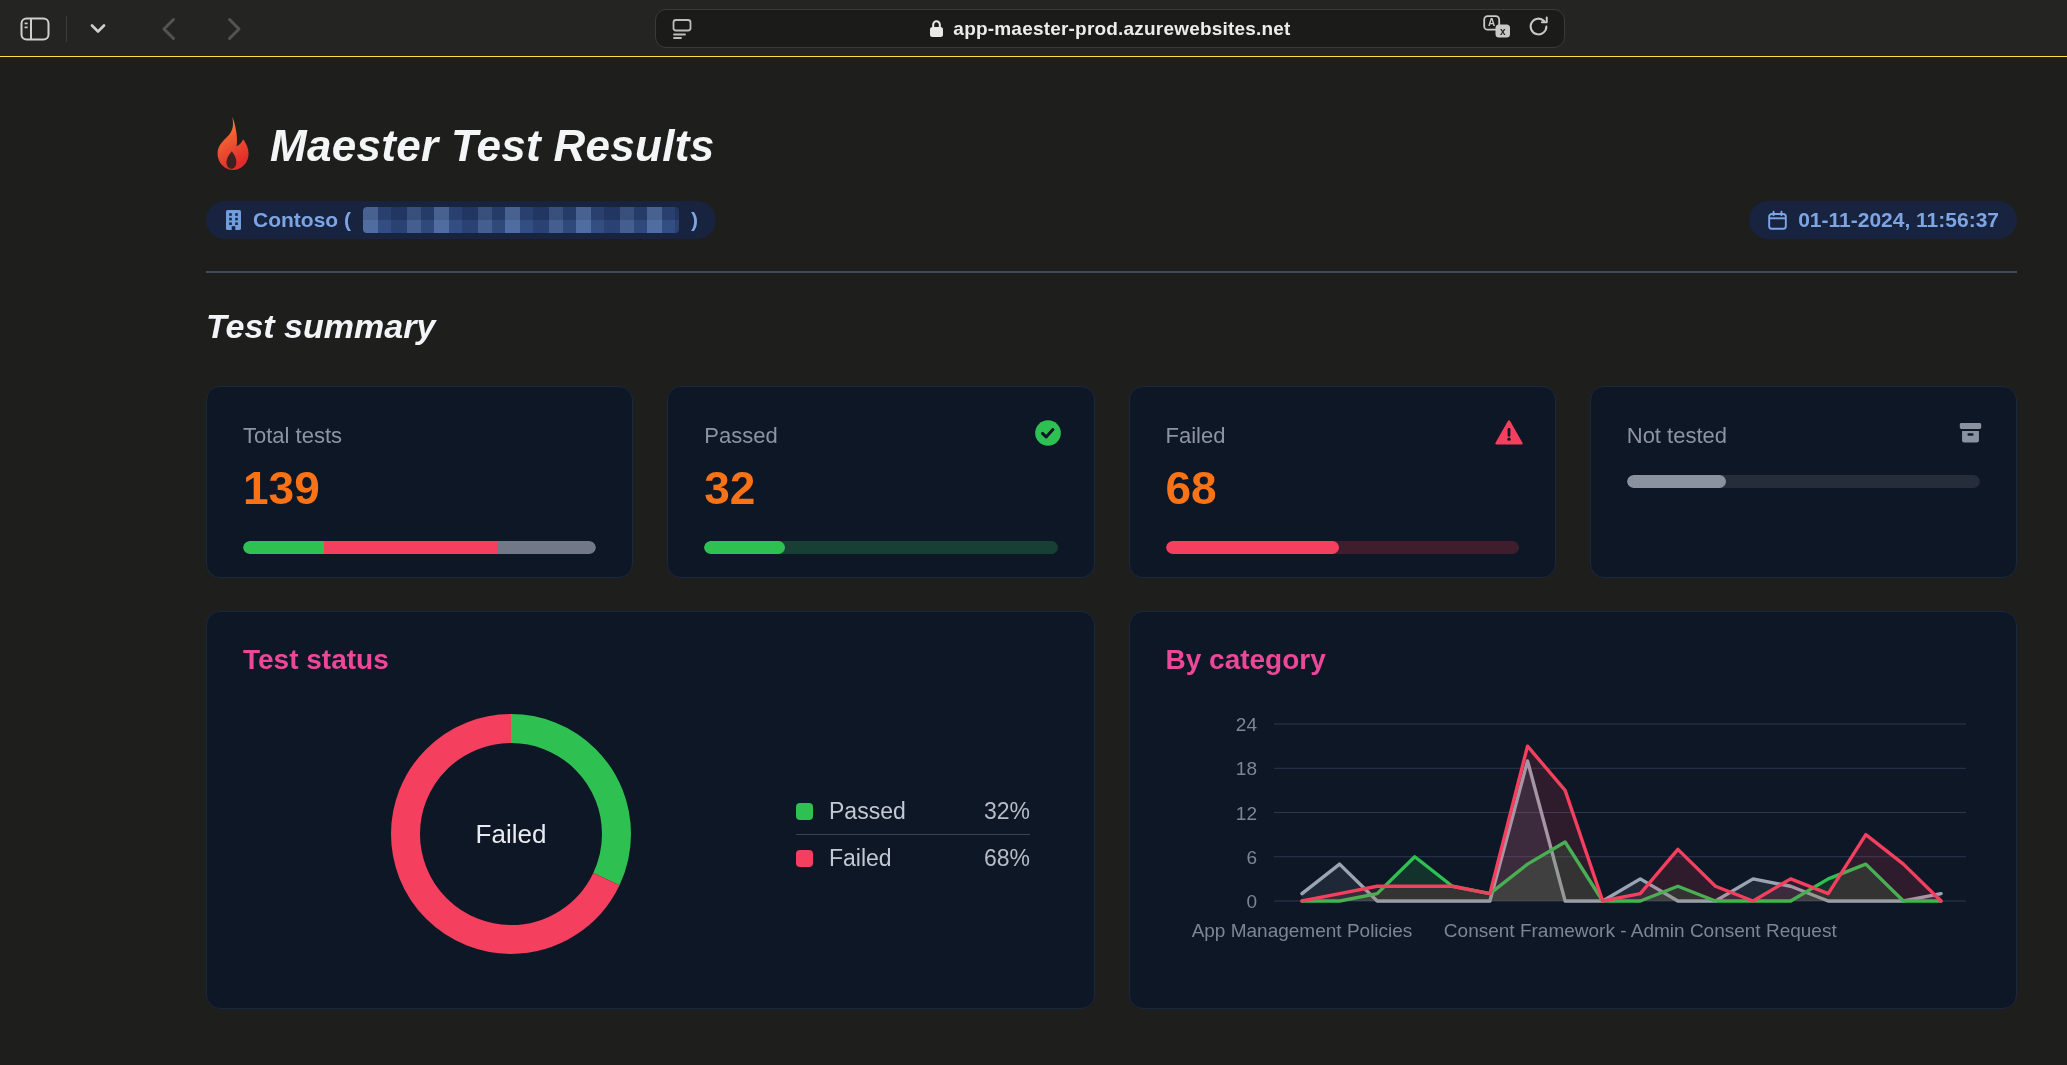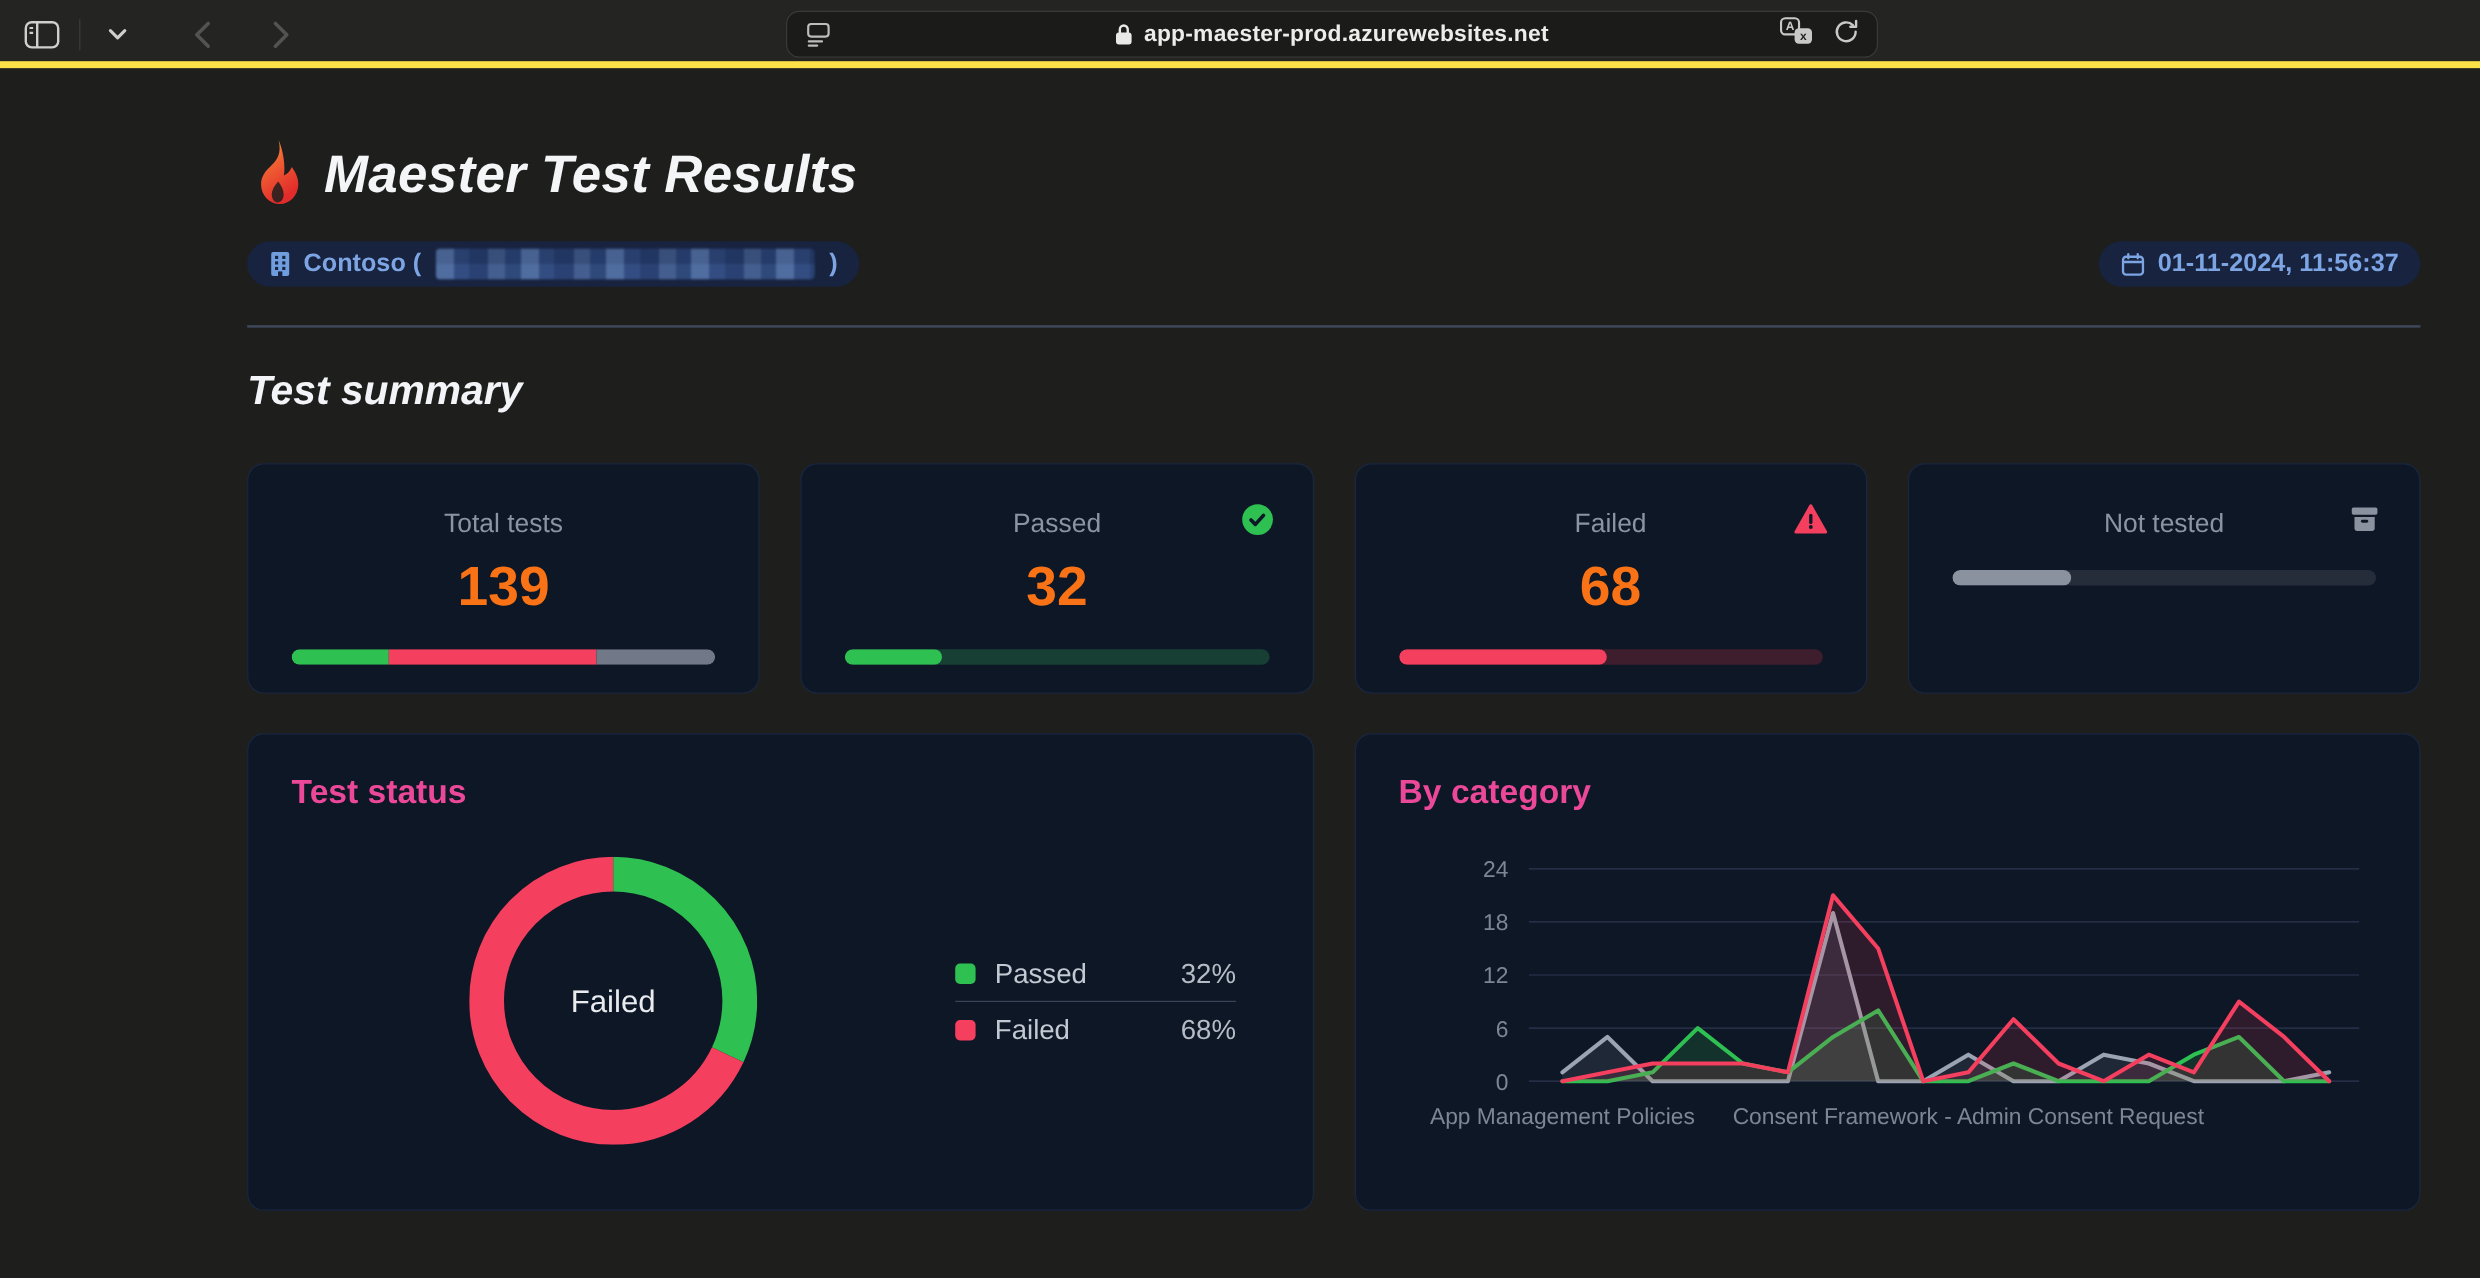--- a/index.html
+++ b/index.html
@@ -1,20 +1,20 @@
 <!DOCTYPE html>
 <html><head>
 <meta charset="utf-8">
 <style>
   * { margin:0; padding:0; box-sizing:border-box; }
   html,body { width:2067px; height:1065px; background:#1e1e1d; overflow:hidden;
     font-family:"Liberation Sans","DejaVu Sans",sans-serif; }
 
   
-  .chrome { position:relative; height:57px; background:#242423; border-bottom:6px solid #fde047; }
+  .chrome { position:relative; height:57px; background:#242423; border-bottom:1px solid #fde047; }
   .chrome-left { position:absolute; left:18px; top:0; height:57px; display:flex; align-items:center; gap:14px; }
   .chrome-divider { width:1px; height:26px; background:#3c3c3a; }
   .nav-btn { display:flex; align-items:center; justify-content:center; width:34px; height:34px; }
   .url-pill { position:absolute; left:655px; top:9px; width:910px; height:39px; background:#1b1b1a;
     border:1px solid #3a3a38; border-radius:11px; display:flex; align-items:center; }
   .url-left { margin-left:14px; display:flex; align-items:center; }
   .url-center { position:absolute; left:0; right:0; display:flex; align-items:center; justify-content:center; gap:9px; pointer-events:none; }
   .url-text { color:#ececea; font-size:19px; font-weight:600; letter-spacing:.2px; }
   .url-right { position:absolute; right:14px; display:flex; align-items:center; gap:16px; }
 
@@ -30,21 +30,21 @@
     background:#17233f; border-radius:19px; color:#7da5e4; font-size:21px; font-weight:600; }
   .tenant-blur { width:316px; height:26px; border-radius:4px; margin:0 2px; filter:blur(.7px);
     background-image:
       repeating-linear-gradient(90deg, rgba(138,172,228,.38) 0 15px, rgba(66,96,156,.30) 15px 28px, rgba(38,60,108,.34) 28px 44px, rgba(152,182,236,.22) 44px 58px, rgba(52,80,134,.30) 58px 71px),
       repeating-linear-gradient(180deg, rgba(32,52,94,.95) 0 13px, rgba(47,72,122,.95) 13px 26px); }
 
   .rule { border:none; border-top:2px solid #3f4a5d; margin-top:32px; }
 
   .section-heading { margin-top:34px; color:#f2f4f7; font-size:34px; font-weight:bold;font-style:italic; }
 
-  .stats-grid { display:grid; grid-template-columns:repeat(4,1fr); gap:34px; margin-top:40px;text-align:center; }
+  .stats-grid { display:grid; grid-template-columns:repeat(4,1fr); gap:34px; margin-top:40px; }
   .stat-card { height:192px; background:#0e1726; border:1px solid #1a2740; border-radius:14px; padding:36px; position:relative; }
   .stat-label { color:#8c94a4; font-size:22px; }
   .stat-value { color:#f97316; font-size:46px; font-weight:bold; margin-top:12px; }
   .stat-icon { position:absolute; top:32px; right:32px; }
   .bar { display:flex; height:13px; border-radius:7px; overflow:hidden; margin-top:26px; }
   .bar > div { height:100%; }
   .bar > div:first-child { border-radius:7px 0 0 7px; }
   .bar > div:last-child { border-radius:0 7px 7px 0; }
   .bar > div:only-child { border-radius:7px; }
 

